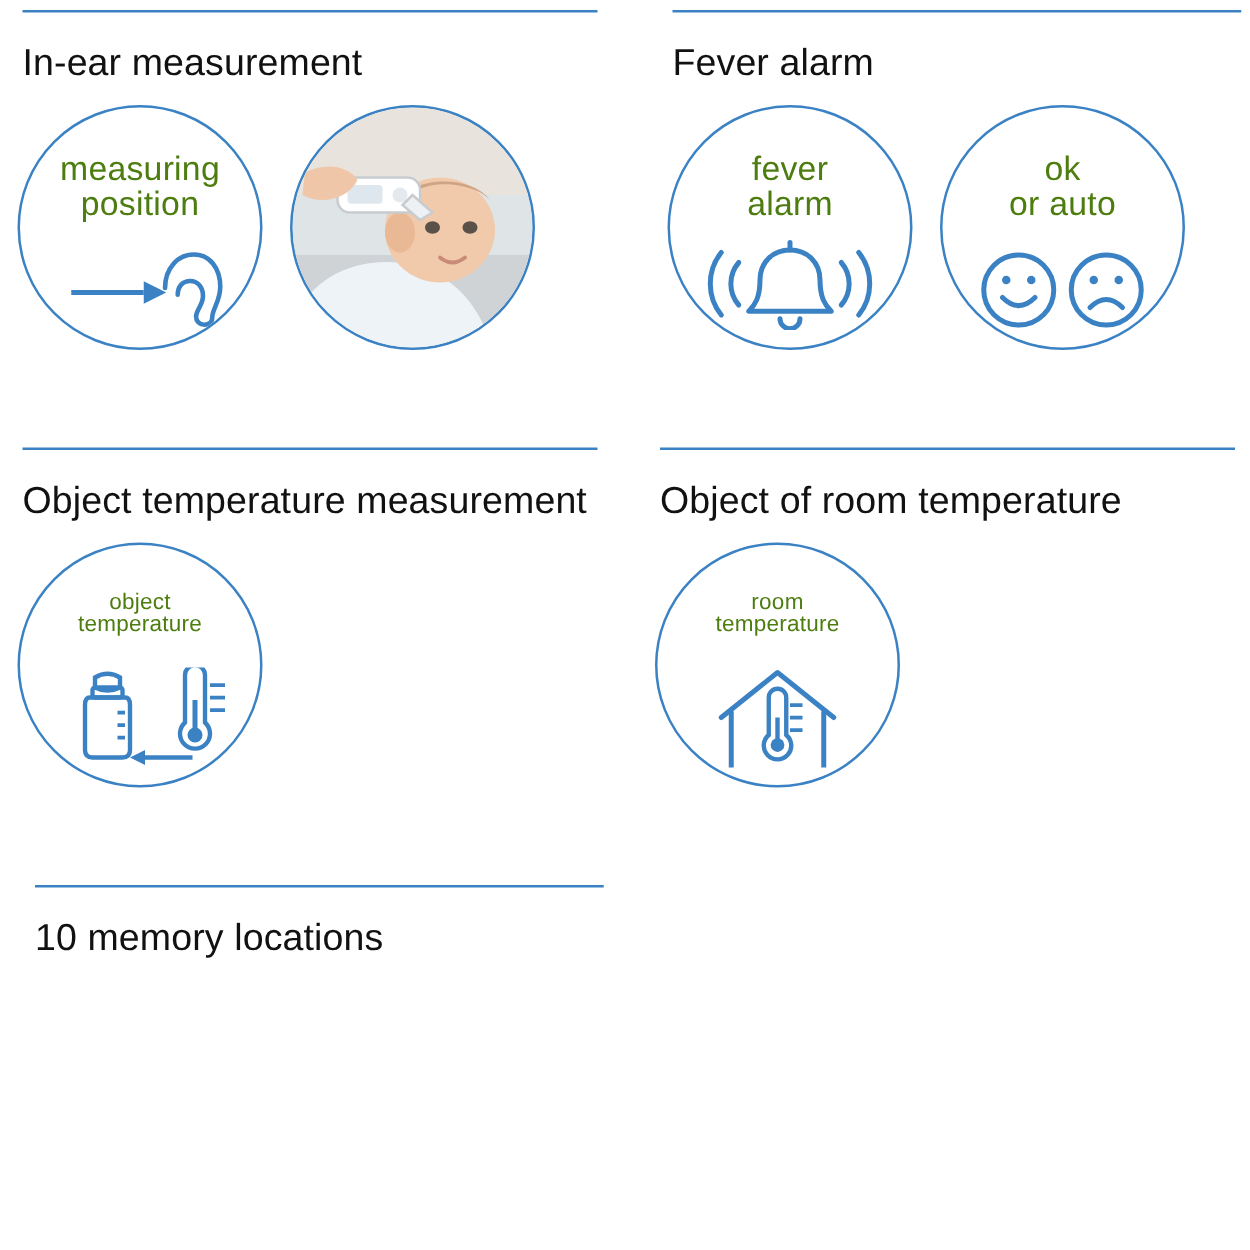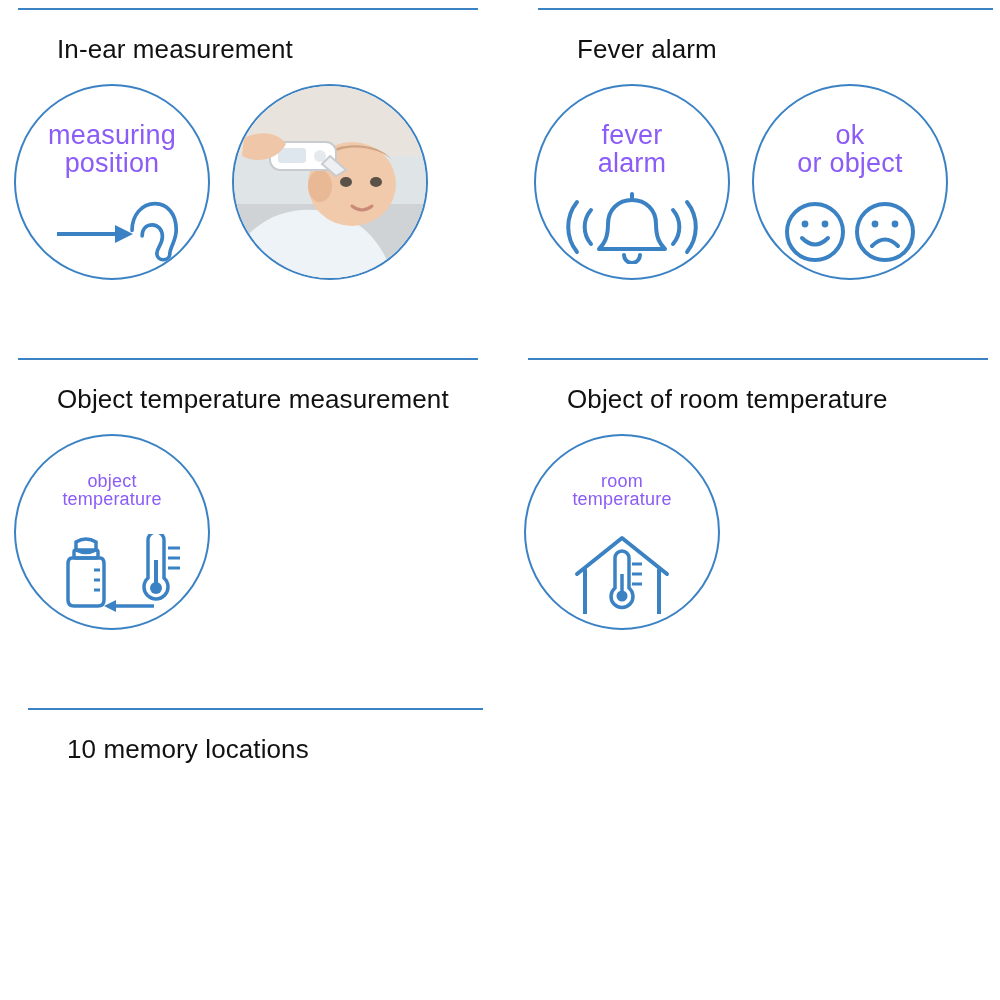--- a/index.html
+++ b/index.html
@@ -26,26 +26,25 @@
   .rule{
     position:absolute;
     top:8px;left:18px;
     width:460px;height:2px;
     background:#3b82c4;
   }
   .cell.right .rule{left:28px;width:455px;}
   .title{
     position:absolute;
     top:34px;left:18px;
-    font-size:26px;
+    font-size:30px;
     font-weight:400;
     letter-spacing:.1px;
     color:#111111;
     white-space:nowrap;
-    margin-left:39px;
   }
   .cell.right .title{left:28px;}
   .icons{
     position:absolute;
     top:84px;left:14px;
     display:flex;
     gap:22px;
     align-items:flex-start;
   }
   .cell.right .icons{left:24px;justify-content:center;}
@@ -57,21 +56,21 @@
     box-sizing:border-box;
     position:relative;
     display:flex;
     flex-direction:column;
     align-items:center;
     justify-content:flex-start;
     overflow:hidden;
     background:#fff;
   }
   .circle .ctext{
-    color:#8b5cf6;
+    color:#4d7c0f;
     font-size:27px;
     line-height:1.02;
     text-align:center;
     font-weight:400;
     margin-top:36px;
     letter-spacing:.2px;
     white-space:pre-line;
   }
   .circle .ctext.small{font-size:18px;}
   .circle .glyph{
@@ -173,21 +172,21 @@
             <path d="M34 18 a26 26 0 0 0 0 34" fill="none" stroke="#3b82c4" stroke-width="4" stroke-linecap="round"></path>
             <path d="M20 10 a40 40 0 0 0 0 50" fill="none" stroke="#3b82c4" stroke-width="4" stroke-linecap="round"></path>
             <path d="M116 18 a26 26 0 0 1 0 34" fill="none" stroke="#3b82c4" stroke-width="4" stroke-linecap="round"></path>
             <path d="M130 10 a40 40 0 0 1 0 50" fill="none" stroke="#3b82c4" stroke-width="4" stroke-linecap="round"></path>
           </svg>
         </div>
       </div>
 
       <div class="circle">
         <div class="ctext">ok
-or object</div>
+or auto</div>
         <div class="glyph">
           <svg width="150" height="64" viewBox="0 0 150 64">
 
             <circle cx="40" cy="32" r="28" fill="none" stroke="#3b82c4" stroke-width="4"></circle>
             <circle cx="30" cy="24" r="3.4" fill="#3b82c4"></circle>
             <circle cx="50" cy="24" r="3.4" fill="#3b82c4"></circle>
             <path d="M27 38 q13 13 26 0" fill="none" stroke="#3b82c4" stroke-width="4" stroke-linecap="round"></path>
 
             <circle cx="110" cy="32" r="28" fill="none" stroke="#3b82c4" stroke-width="4"></circle>
             <circle cx="100" cy="24" r="3.4" fill="#3b82c4"></circle>

